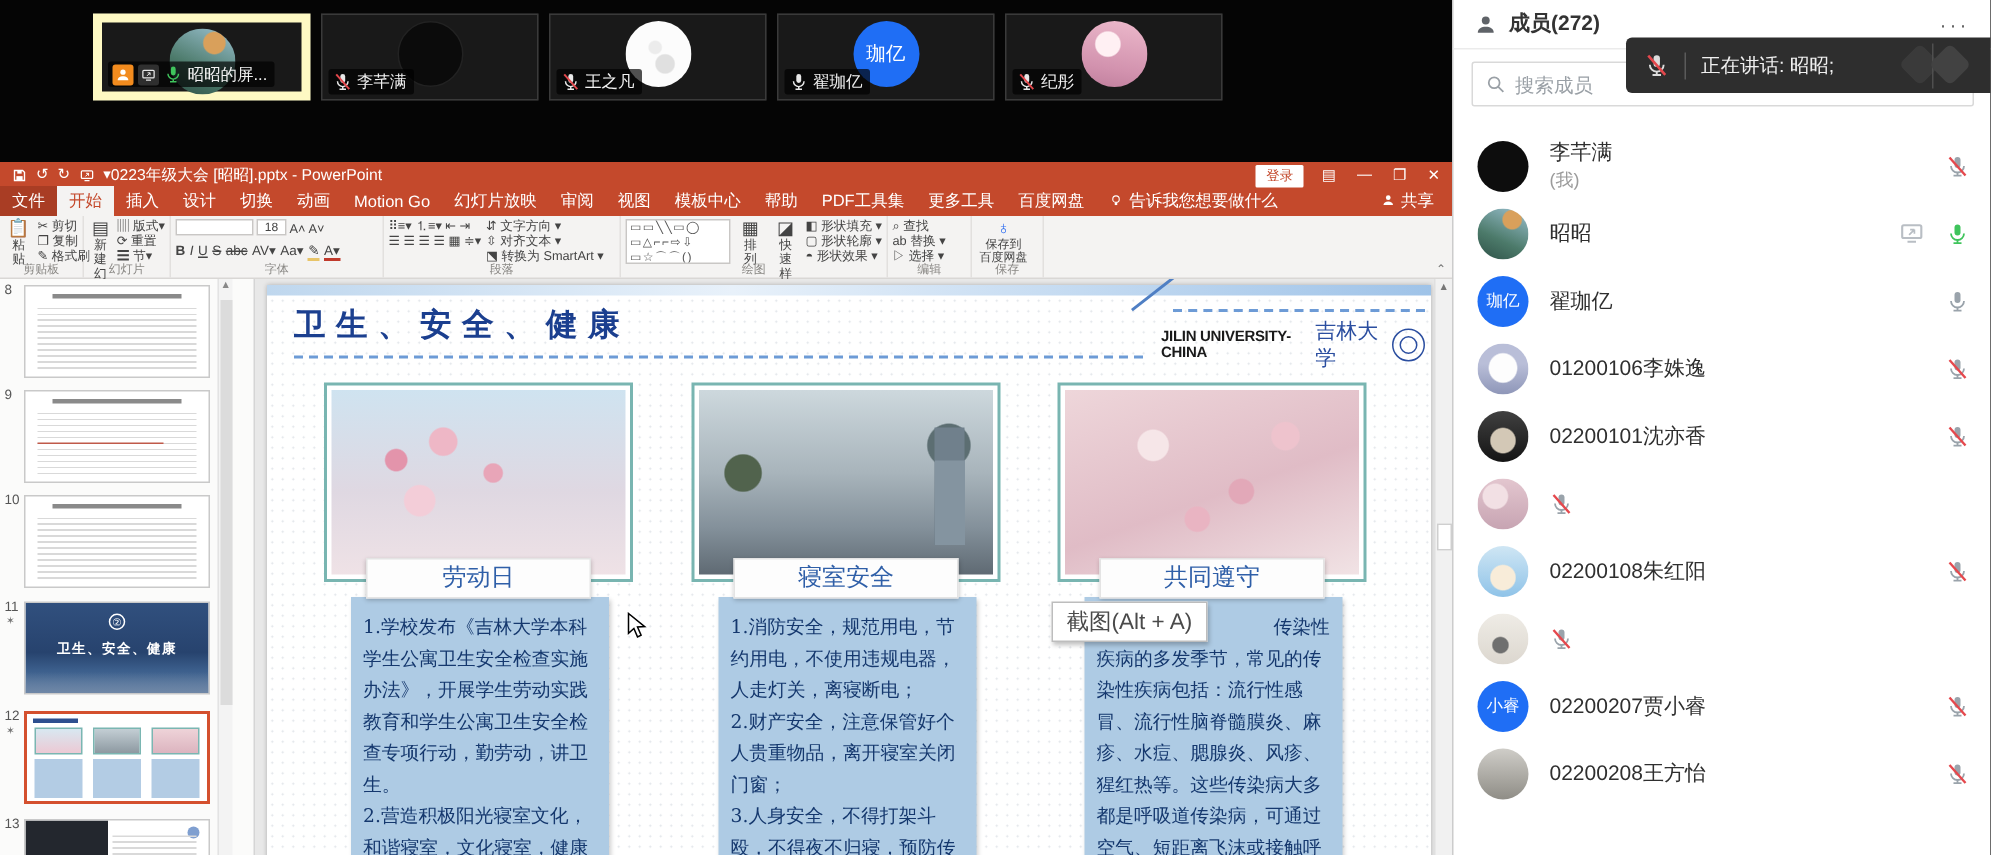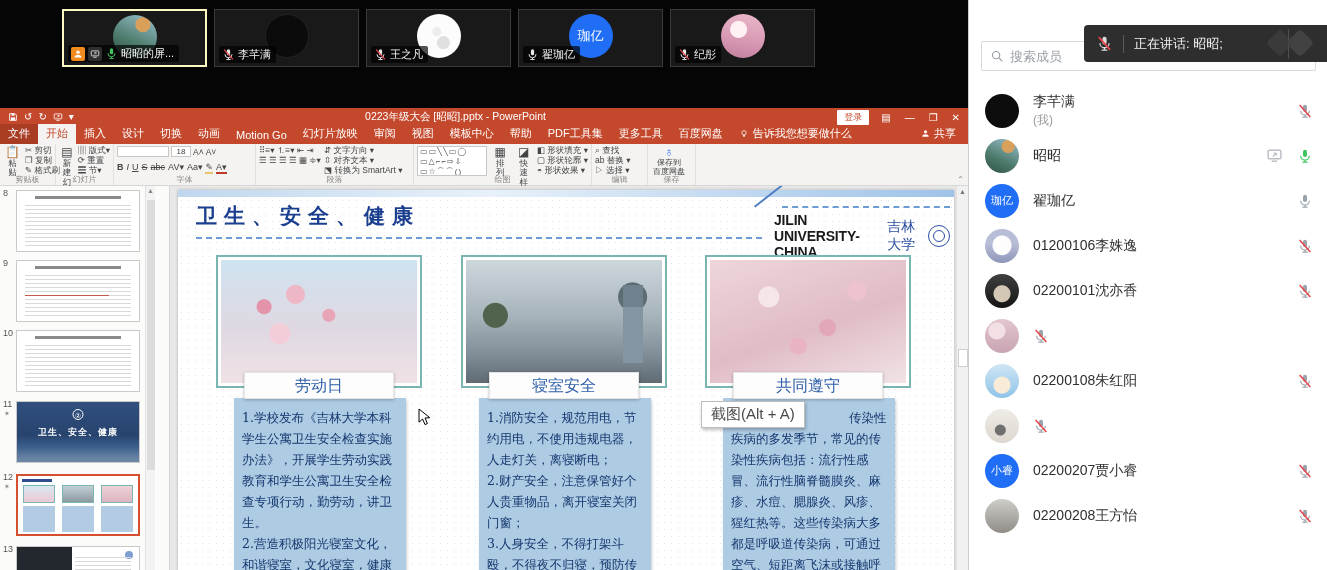--- a/index.html
+++ b/index.html
@@ -4,21 +4,21 @@
 <style>
   * { box-sizing: border-box; margin: 0; padding: 0; }
   html,body { width:1327px; height:570px; overflow:hidden; background:#000;
     font-family:"Liberation Sans", sans-serif; }
   .screen { position:relative; width:1327px; height:570px; }
 
   
   .video-strip { position:absolute; left:0; top:0; width:968px; height:108px; background:#050505; }
   .tiles { position:absolute; left:62px; top:9px; display:flex; gap:7px; }
   .tile { position:relative; width:145px; height:58px; background:#191919; border:1px solid #3a3a3a; }
-  .tile.selected { border:2px solid #fef9c3; }
+  .tile.selected { border:6px solid #fef9c3; }
   .tile-avatar { position:absolute; left:50%; top:4px; transform:translateX(-50%); width:44px; height:44px; border-radius:50%; display:flex; align-items:center; justify-content:center; color:#fff; font-size:13px; }
   .ta-share { background:radial-gradient(circle at 68% 22%, #d9a05b 0 7px, transparent 8px), linear-gradient(205deg,#9cc2d2,#4c7a6a 60%,#2e5147); }
   .ta-black { background:#0b0b0b; border:1px solid #222; }
   .ta-sketch { background:radial-gradient(circle at 45% 40%, #ececec 0 4px, transparent 5px), radial-gradient(circle at 60% 65%, #e0e0e0 0 6px, transparent 7px), #fcfcfc; }
   .ta-blue { background:#1f6ef5; }
   .ta-pink { background:radial-gradient(circle at 40% 35%, #fff0f3 0 8px, transparent 9px), linear-gradient(190deg,#ecb9cb,#d292ae 70%,#c07f9d); }
   .tile-bar { position:absolute; left:4px; bottom:3px; display:flex; align-items:center; gap:3px; background:rgba(0,0,0,.68); border-radius:2px; padding:1px 5px 1px 3px; max-width:135px; }
   .tile-name { color:#f2f2f2; font-size:11px; white-space:nowrap; overflow:hidden; text-overflow:ellipsis; }
   .badge { width:14px; height:14px; border-radius:2px; display:flex; align-items:center; justify-content:center; flex:0 0 auto; }
   .badge.orange { background:#f28b1e; color:#fff; }
@@ -30,21 +30,21 @@
   .mic .slash { stroke:#e5484d; stroke-width:2.4; }
   .mic.green { color:#3fc45c; }
   .mic.gray { color:#9aa3ab; }
 
   
   .ppt { position:absolute; left:0; top:108px; width:968px; height:462px; background:#f4f3f2; }
   .ppt-titlebar { position:absolute; left:0; top:0; width:100%; height:18px; background:#c4492c; display:flex; align-items:center; color:#fff; font-size:11px; }
   .qat { display:flex; align-items:center; gap:6px; margin-left:8px; font-size:10px; }
   .qat svg { width:10px; height:10px; color:#fff; }
   .qat span { line-height:10px; }
-  .ppt-title { flex:1; text-align:center; font-size:10.5px; color:#fff; }
+  .ppt-title { flex:1; text-align:left; font-size:10.5px; color:#fff; }
   .tb-right { display:flex; align-items:center; gap:12px; margin-right:8px; }
   .login-btn { background:#fff; color:#c4492c; font-size:9px; padding:1px 7px; border-radius:1px; }
   .winctl { display:flex; gap:14px; font-size:10px; }
 
   .ppt-tabs { position:absolute; left:0; top:18px; width:100%; height:18px; background:#c4492c; display:flex; align-items:flex-end; color:#fff; font-size:11px; }
   .tab { padding:2px 8px 3px; white-space:nowrap; }
   .tab.file { background:#a93d24; }
   .tab.active { background:#f4f3f2; color:#c4492c; }
   .tellme { display:flex; align-items:center; gap:4px; padding:2px 8px 3px; }
   .tellme svg { width:10px; height:10px; }
@@ -96,21 +96,21 @@
 
   .slide-wrap { position:absolute; left:170px; top:0; right:12px; bottom:0; }
   .slide { position:absolute; left:8px; top:4px; width:776px; height:436px; background:#fff;
      background-image:radial-gradient(#dfe3e8 0.6px, transparent 0.7px); background-size:7px 7px; box-shadow:0 0 3px rgba(0,0,0,.25); }
   .slide-topbar { position:absolute; left:0; top:0; width:100%; height:7px; background:linear-gradient(90deg,#bfd7ee,#e8f1fa 40%,#9fc3e8); }
   .slide-title { position:absolute; left:18px; top:12px; font-size:21px; font-weight:bold; color:#1b3f8f; letter-spacing:7px; }
   .title-rule { position:absolute; left:18px; top:47px; width:566px; border-top:2px dashed #6d9bd6; }
   .diag { position:absolute; left:576px; top:16px; width:40px; border-top:2px solid #4f7fc4; transform:rotate(-38deg); transform-origin:left top; }
   .head-rule { position:absolute; left:604px; top:16px; width:168px; border-top:2px dashed #6d9bd6; }
   .uni { position:absolute; left:596px; top:22px; width:176px; display:flex; align-items:center; gap:4px; }
-  .uni-en { font-size:14px; font-weight:bold; color:#1a1a1a; letter-spacing:-0.2px; }
+  .uni-en { font-size:10px; font-weight:bold; color:#1a1a1a; letter-spacing:-0.2px; }
   .uni-cn { font-size:14px; color:#2b4ea0; font-family:"DejaVu Serif", serif; }
   .seal { width:22px; height:22px; border:1.6px solid #2b4ea0; border-radius:50%; position:relative; flex:0 0 auto; }
   .seal::after { content:''; position:absolute; inset:4px; border:1px solid #2b4ea0; border-radius:50%; }
 
   .col { position:absolute; top:65px; width:206px; }
   .c1 { left:38px; } .c2 { left:283px; } .c3 { left:527px; }
   .frame { position:relative; width:206px; height:133px; border:2px solid #79b5b1; background:#fff; padding:3px; }
   .photo { width:100%; height:100%; }
   .ph1 { background:
       radial-gradient(circle at 22% 38%, #e394ab 0 7px, transparent 8px),
@@ -553,20 +553,27 @@
       </div>
 
       <div class="vscroll">
         <span class="arrow">▲</span>
           <span class="vthumb"></span>
       </div>
     </div>
   </div>
 
   <div class="sidebar">
+    <div class="sb-header">
+      <svg viewBox="0 0 24 24">
+          <use href="#i-person"></use>
+        </svg>
+      <span class="sb-title">成员(272)</span>
+      <span class="sb-more">···</span>
+    </div>
     <div class="sb-search">
       <svg viewBox="0 0 24 24">
           <use href="#i-search"></use>
         </svg>
       <input placeholder="搜索成员" style="">
     </div>
 
     <div class="toast">
       <svg class="mic" viewBox="0 0 24 24">
           <use href="#i-mic"></use>

